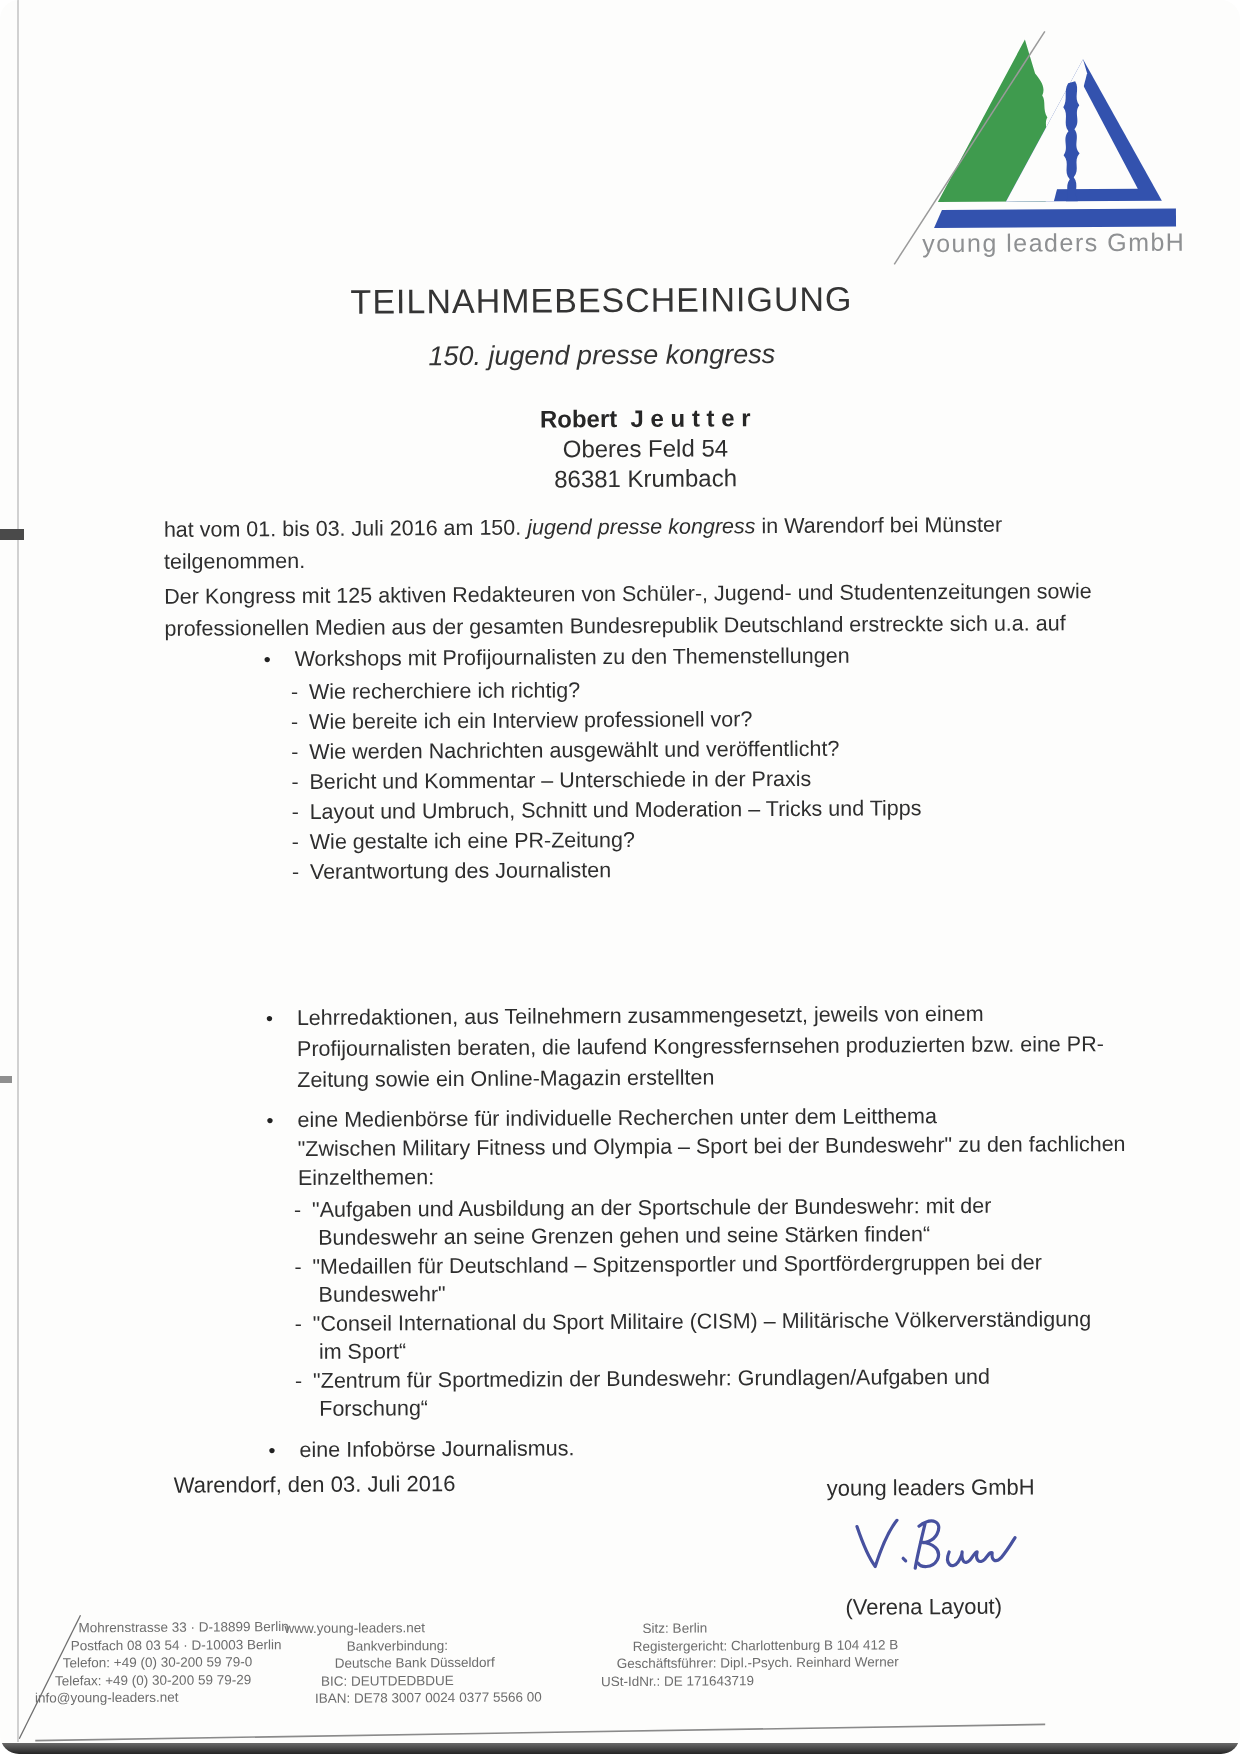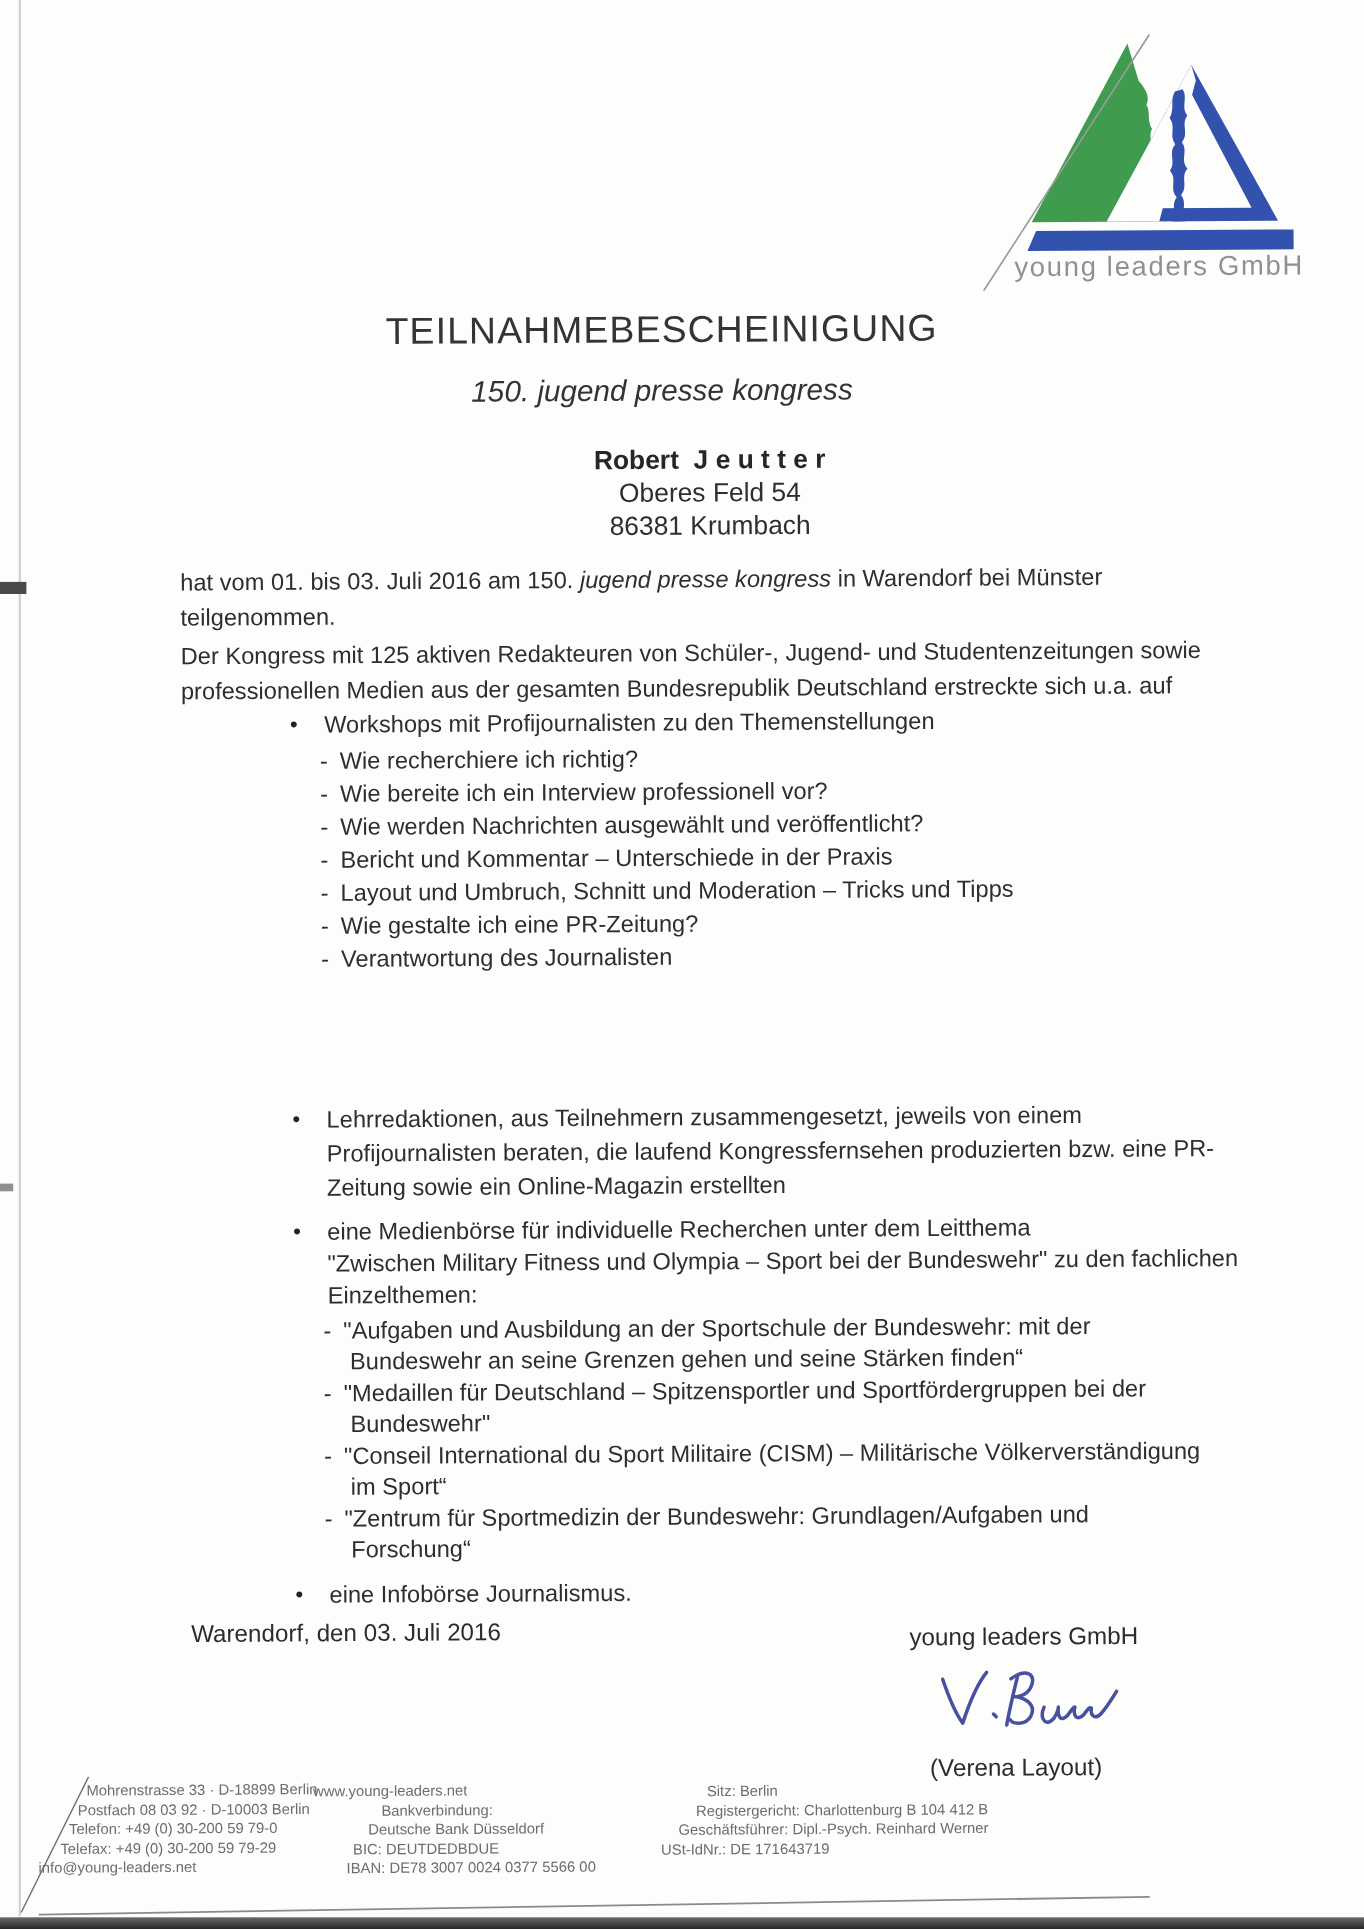--- a/index.html
+++ b/index.html
@@ -1,17 +1,17 @@
 <!DOCTYPE html>
 <html><head>
 <meta charset="utf-8">
 <style>
   html,body{margin:0;padding:0;background:#ffffff;}
   .page{position:relative;width:1240px;height:1754px;background:#fdfdfc;overflow:hidden;
-        font-family:"Liberation Sans", sans-serif;color:#2f2f2f;}
+        font-family:"Liberation Sans", sans-serif;color:#2f2f2f;border-radius:19px;}
   .content{position:absolute;inset:0;transform:rotate(-0.35deg);transform-origin:50% 50%;}
   .abs{position:absolute;}
 
   
   .logo-svg{left:880px;top:28px;width:310px;height:245px;}
   .logo-text{left:926px;top:231px;width:270px;font-size:25px;letter-spacing:1.5px;color:#8e9092;white-space:pre;}
 
   
   .title{left:155px;top:281px;width:900px;text-align:center;font-size:34px;letter-spacing:1px;color:#343434;}
   .subtitle{left:155px;top:340px;width:900px;text-align:center;font-size:27px;font-style:italic;color:#333;}
@@ -184,21 +184,21 @@
         <path d="M54,44 l2.5,2.5"></path>
         <path d="M76,10 C72,26 68,42 66,54"></path>
         <path d="M70,12 C84,2 94,8 88,20 C84,28 74,29 72,28 C84,29 93,36 88,46 C83,55 71,53 69,49"></path>
         <path d="M100,38 C95,50 103,56 109,48 C112,43 113,40 113,38 C112,46 115,52 121,46 C125,41 126,38 128,38 C126,46 130,51 136,45 C140,40 141,38 143,39 C142,46 146,50 152,44 C158,37 161,32 166,24"></path>
       </g>
     </svg>
     <div class="abs signed-by">(Verena Layout)</div>
 
     <div class="abs fcol fcol-a">
         <div class="fline">Mohrenstrasse 33 · D-18899 Berlin</div>
-        <div class="fline">Postfach 08 03 92 · D-10003 Berlin</div>
+        <div class="fline">Postfach 08 03 54 · D-10003 Berlin</div>
         <div class="fline">Telefon: +49 (0) 30-200 59 79-0</div>
         <div class="fline">Telefax: +49 (0) 30-200 59 79-29</div>
         <div class="fline">info@young-leaders.net</div>
       </div>
     <div class="abs fcol fcol-b">
         <div class="fline">www.young-leaders.net</div>
         <div class="fline">Bankverbindung:</div>
         <div class="fline">Deutsche Bank Düsseldorf</div>
         <div class="fline">BIC: DEUTDEDBDUE</div>
         <div class="fline">IBAN: DE78 3007 0024 0377 5566 00</div>

